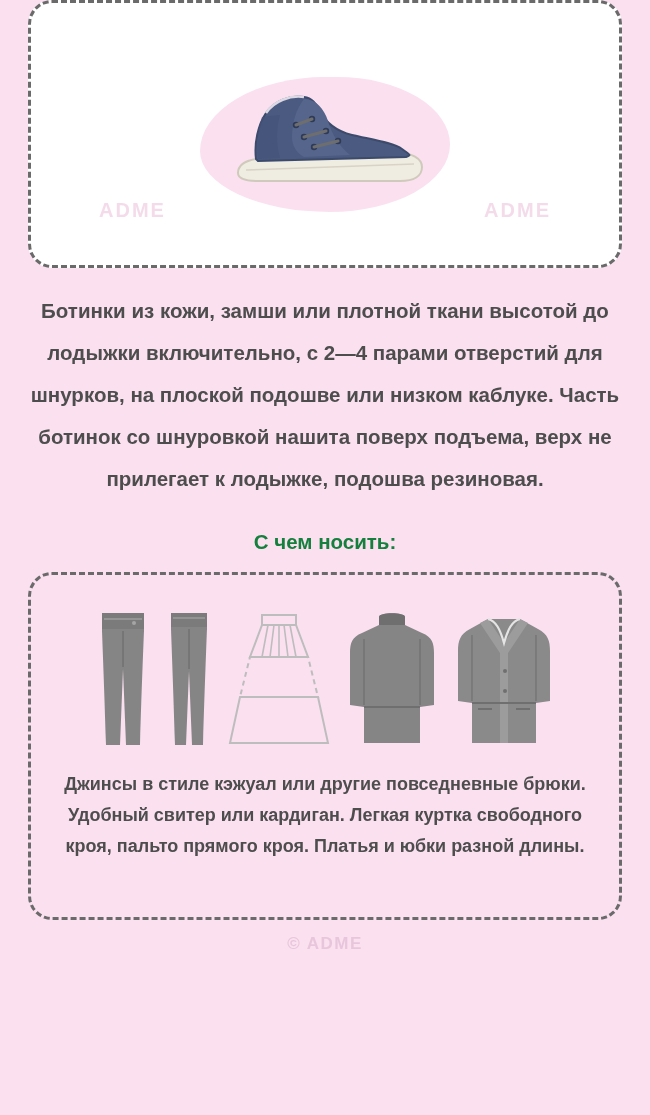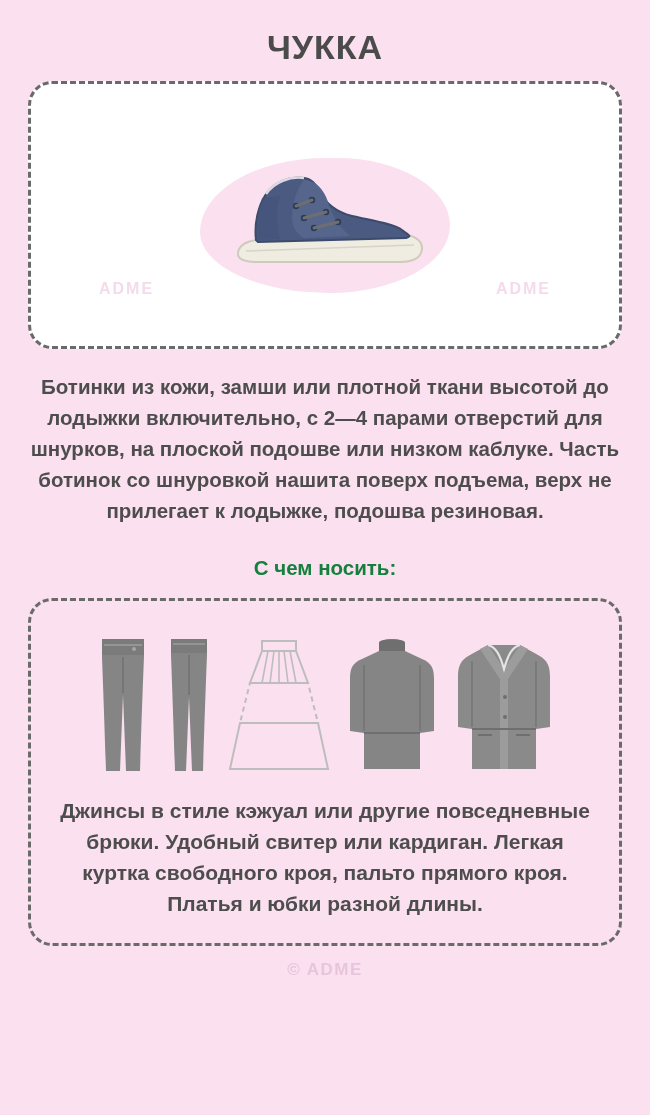--- a/index.html
+++ b/index.html
@@ -36,21 +36,21 @@
     border: 3px dashed #6a6a6a;
     border-radius: 24px;
     background: #ffffff;
     height: 268px;
     position: relative;
     box-sizing: border-box;
   }
   .watermark {
     position: absolute;
     color: #f3d8e8;
-    font-size: 16px;
+    font-size: 20px;
     font-weight: bold;
     letter-spacing: 2px;
     opacity: 0.9;
   }
   .wm-left { left: 68px; top: 196px; }
   .wm-right { right: 68px; top: 196px; }
 
   .shoe-wrap {
     position: absolute;
     left: 0; right: 0; top: 0; bottom: 0;
@@ -67,21 +67,21 @@
     top: 74px;
     left: 50%;
     transform: translateX(-50%);
   }
 
   .desc {
     text-align: center;
     color: #4d4d4d;
     font-size: 20.5px;
     font-weight: bold;
-    line-height: 31px;
+    line-height: 42px;
     margin-top: 22px;
     padding: 0 24px;
   }
   .subhead {
     text-align: center;
     color: #15803d;
     font-size: 20.5px;
     font-weight: bold;
     margin-top: 30px;
     margin-bottom: 18px;
@@ -100,41 +100,40 @@
     display: flex;
     justify-content: center;
     align-items: flex-end;
     gap: 14px;
     height: 150px;
   }
   .icon-row svg { display: block; }
   .bottom-text {
     text-align: center;
     color: #4d4d4d;
-    font-size: 21px;
+    font-size: 18px;
     font-weight: bold;
     line-height: 31px;
     margin-top: 20px;
     padding: 0 6px;
   }
   .footer {
     text-align: center;
     color: #e7c6dc;
     font-size: 17px;
     font-weight: bold;
     letter-spacing: 1.5px;
     margin-top: 14px;
   }
 </style>
 </head>
 <body>
 
 <div class="page">
 
-  <div class="title">ЧУККА</div>
 
   <div class="dashed-card">
     <div class="watermark wm-left">ADME</div>
     <div class="watermark wm-right">ADME</div>
     <div class="blob"></div>
     <div class="shoe-wrap">
       <svg width="250" height="130" viewBox="0 0 250 130">
 
         <path d="M38 104 C38 96 44 92 56 90 L196 84 C212 83 222 90 222 98 C222 107 214 112 200 112 L58 112 C46 112 38 110 38 104 Z" fill="#efece2" stroke="#cfcabb" stroke-width="2"></path>
 

